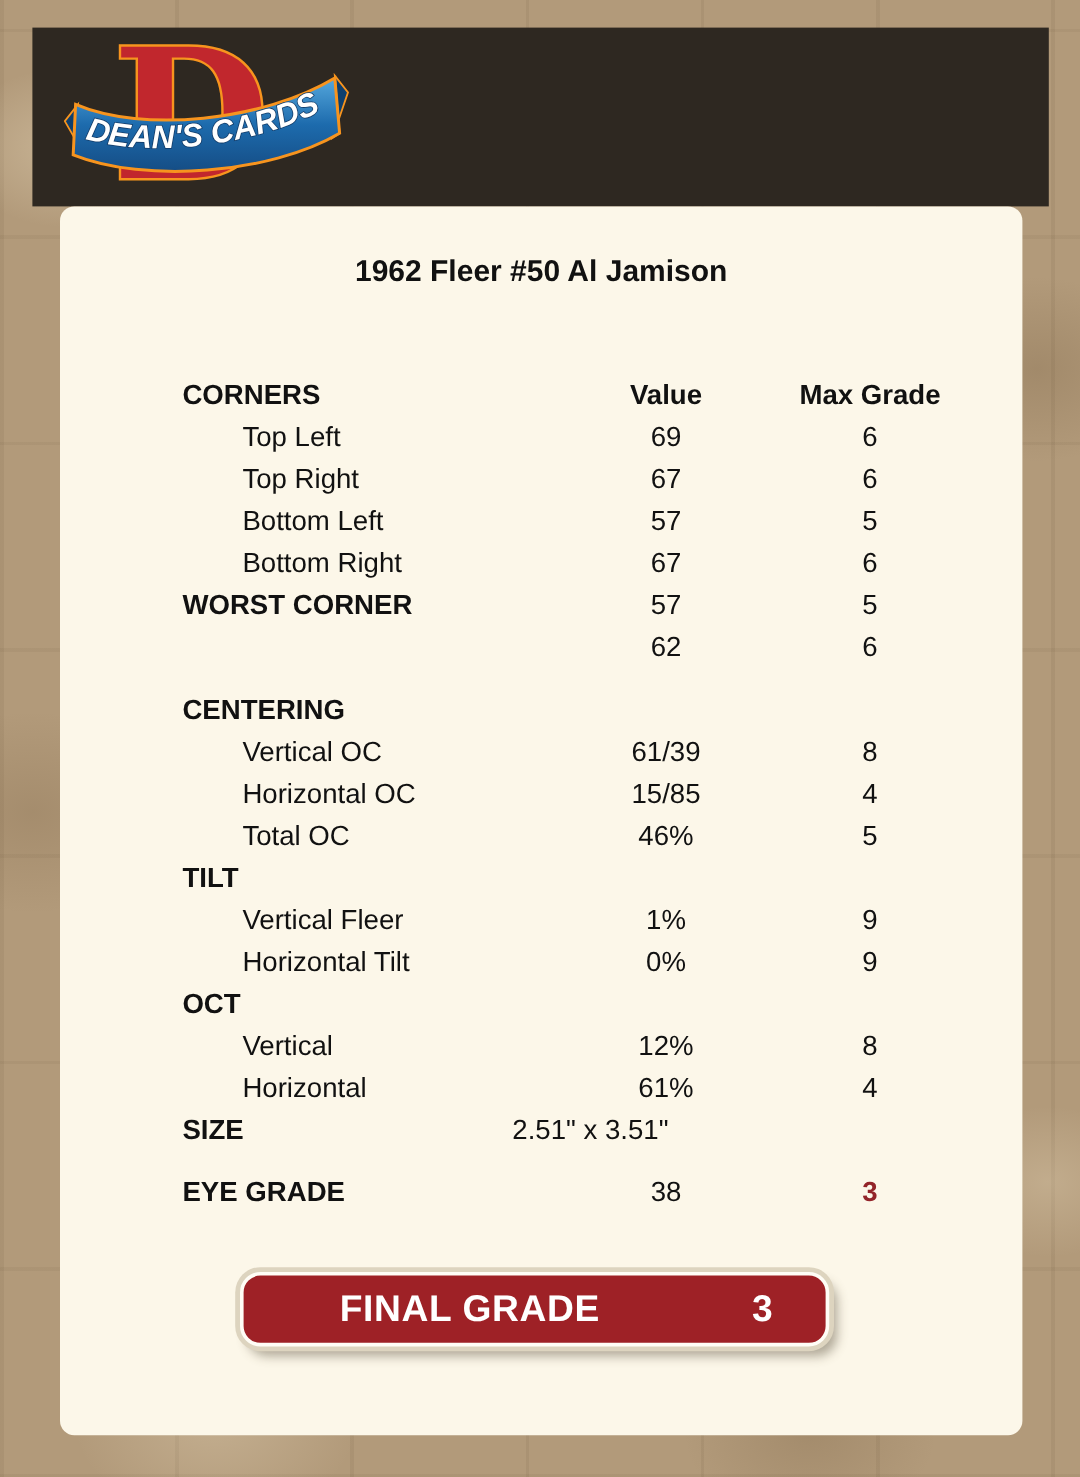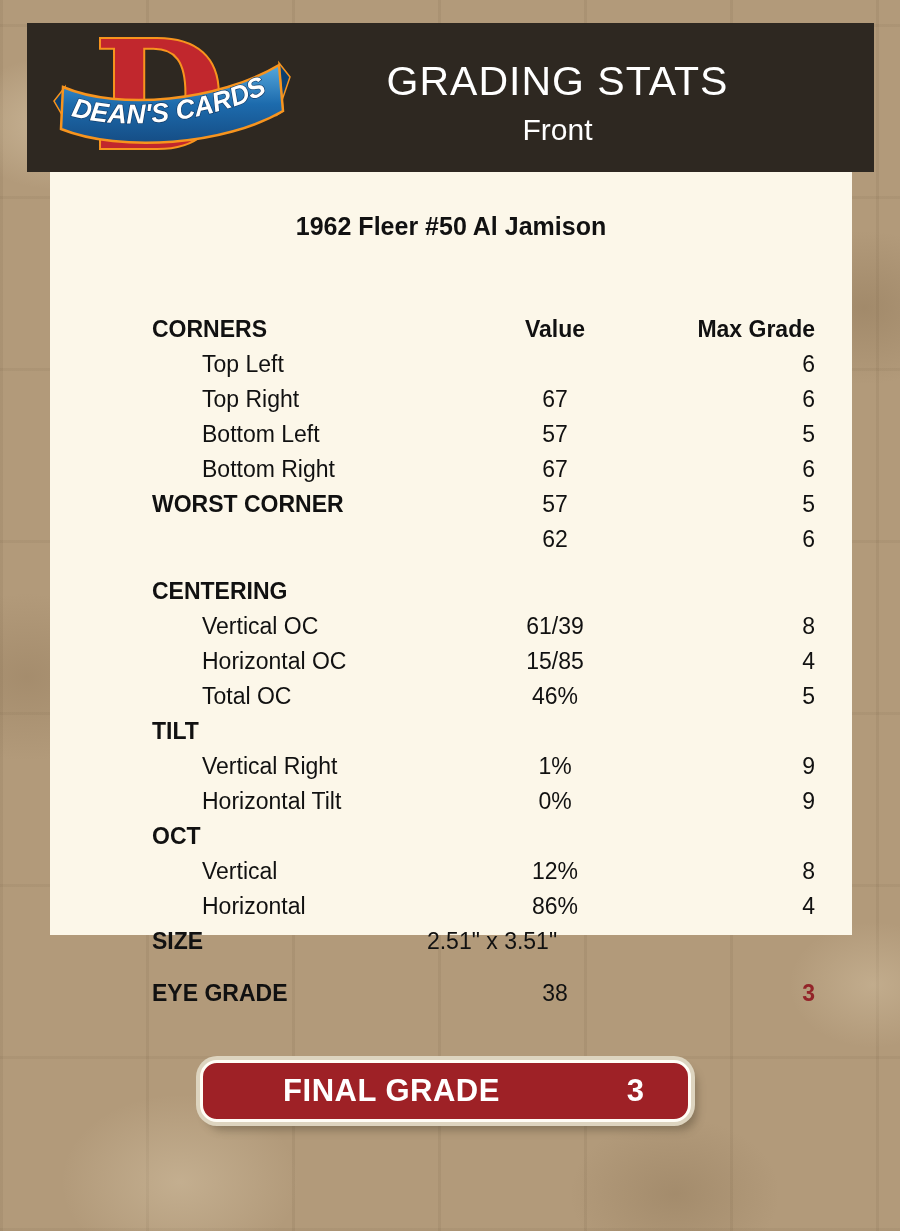--- a/index.html
+++ b/index.html
@@ -19,36 +19,36 @@
   }
   .header-bar{
     position:absolute;left:27px;top:23px;width:847px;height:149px;
     background:var(--header-bg,#2e2821);
   }
   .logo{position:absolute;left:26px;top:4px;width:238px;height:142px;}
   .title-block{position:absolute;left:250px;right:36px;top:32px;text-align:center;color:#fff;}
   .main-title{font-size:41px;font-weight:400;letter-spacing:1px;line-height:52px;}
   .sub-title{font-size:30px;font-weight:400;line-height:46px;}
   .panel{
-    position:absolute;left:50px;top:172px;width:802px;height:763px;
-    background:var(--panel-bg,#fcf7e9);color:#111;
+    position:absolute;left:50px;top:172px;width:802px;height:1024px;
+    background:var(--panel-bg,#fcf7e9);color:#111;border-radius:12px;
   }
   .card-head{position:absolute;top:38px;left:0;right:0;text-align:center;}
   .card-title{font-size:25px;font-weight:bold;line-height:33px;}
   .card-serial{font-size:24px;line-height:33px;}
   .grade-table{position:absolute;top:140px;left:0;width:100%;}
   .row{position:relative;height:35px;font-size:23px;line-height:35px;}
   .row.gap{margin-top:17px;}
   .row .label{position:absolute;left:102px;white-space:nowrap;}
   .row.indent .label{left:152px;}
   .row.bold .label{font-weight:bold;}
   .row.header .value,.row.header .max{font-weight:bold;}
   .row .value{position:absolute;left:385px;width:240px;text-align:center;}
   .row.size .value{left:252px;width:380px;font-weight:400;}
-  .row .max{position:absolute;left:585px;width:180px;text-align:right;}
+  .row .max{position:absolute;left:585px;width:180px;text-align:center;}
   .row .max.red{color:var(--grade-red,#932429);font-weight:bold;}
   .final-grade{
     position:absolute;left:150px;top:888px;width:485px;height:56px;
     background:var(--button-red,#9e2126);
     border:3px solid #fffdf6;border-radius:17px;
     box-shadow:0 0 0 4px #ddd4bf, 6px 8px 9px rgba(82,70,50,.45);
     cursor:pointer;
   }
   .final-grade .fg-label{
     position:absolute;left:0;right:130px;top:0;height:56px;line-height:56px;
@@ -75,39 +75,36 @@
       </defs>
       <text x="106" y="121" text-anchor="middle" font-family="DejaVu Serif, serif" font-size="150" font-weight="bold" fill="#c1272d" stroke="#f7941e" stroke-width="4" paint-order="stroke">D</text>
       <polygon points="12,60 1,74 16,100 8,102" fill="#0d3f6e" stroke="#f7941e" stroke-width="1.5"></polygon>
       <polygon points="226,36 237,50 224,88 230,84" fill="#0d3f6e" stroke="#f7941e" stroke-width="1.5"></polygon>
       <path d="M 10 60 C 66 84, 166 74, 226 38 L 230 84 C 172 118, 68 126, 8 102 Z" fill="url(#rg)" stroke="#f7941e" stroke-width="2.5"></path>
       <text font-family="Liberation Sans, sans-serif" font-weight="bold" font-style="italic" font-size="27" fill="#ffffff" stroke="#123a66" stroke-width="1.3" paint-order="stroke">
         <textPath href="#rc" startOffset="2" textLength="202" lengthAdjust="spacingAndGlyphs">DEAN'S CARDS</textPath>
       </text>
     </svg>
   </div>
-  <div class="title-block">
-    <div class="main-title">GRADING STATS</div>
-    <div class="sub-title">Front</div>
-  </div>
 </div>
 
 <div class="panel">
   <div class="card-head">
     <div class="card-title">1962 Fleer #50 Al Jamison</div>
   </div>
 
   <div class="grade-table">
       <div class="row bold header">
         <span class="label">CORNERS</span>
         <span class="value">Value</span>
         <span class="max">Max Grade</span>
       </div>
       <div class="row indent">
         <span class="label">Top Left</span>
+        <span class="value">69</span>
         <span class="max">6</span>
       </div>
       <div class="row indent">
         <span class="label">Top Right</span>
         <span class="value">67</span>
         <span class="max">6</span>
       </div>
       <div class="row indent">
         <span class="label">Bottom Left</span>
         <span class="value">57</span>
@@ -146,42 +143,42 @@
         <span class="label">Total OC</span>
         <span class="value">46%</span>
         <span class="max">5</span>
       </div>
       <div class="row bold">
         <span class="label">TILT</span>
         <span class="value"></span>
         <span class="max"></span>
       </div>
       <div class="row indent">
-        <span class="label">Vertical Right</span>
+        <span class="label">Vertical Fleer</span>
         <span class="value">1%</span>
         <span class="max">9</span>
       </div>
       <div class="row indent">
         <span class="label">Horizontal Tilt</span>
         <span class="value">0%</span>
         <span class="max">9</span>
       </div>
       <div class="row bold">
         <span class="label">OCT</span>
         <span class="value"></span>
         <span class="max"></span>
       </div>
       <div class="row indent">
         <span class="label">Vertical</span>
         <span class="value">12%</span>
         <span class="max">8</span>
       </div>
       <div class="row indent">
         <span class="label">Horizontal</span>
-        <span class="value">86%</span>
+        <span class="value">61%</span>
         <span class="max">4</span>
       </div>
       <div class="row bold size">
         <span class="label">SIZE</span>
         <span class="value">2.51" x 3.51"</span>
         <span class="max"></span>
       </div>
       <div class="row bold gap">
         <span class="label">EYE GRADE</span>
         <span class="value">38</span>

